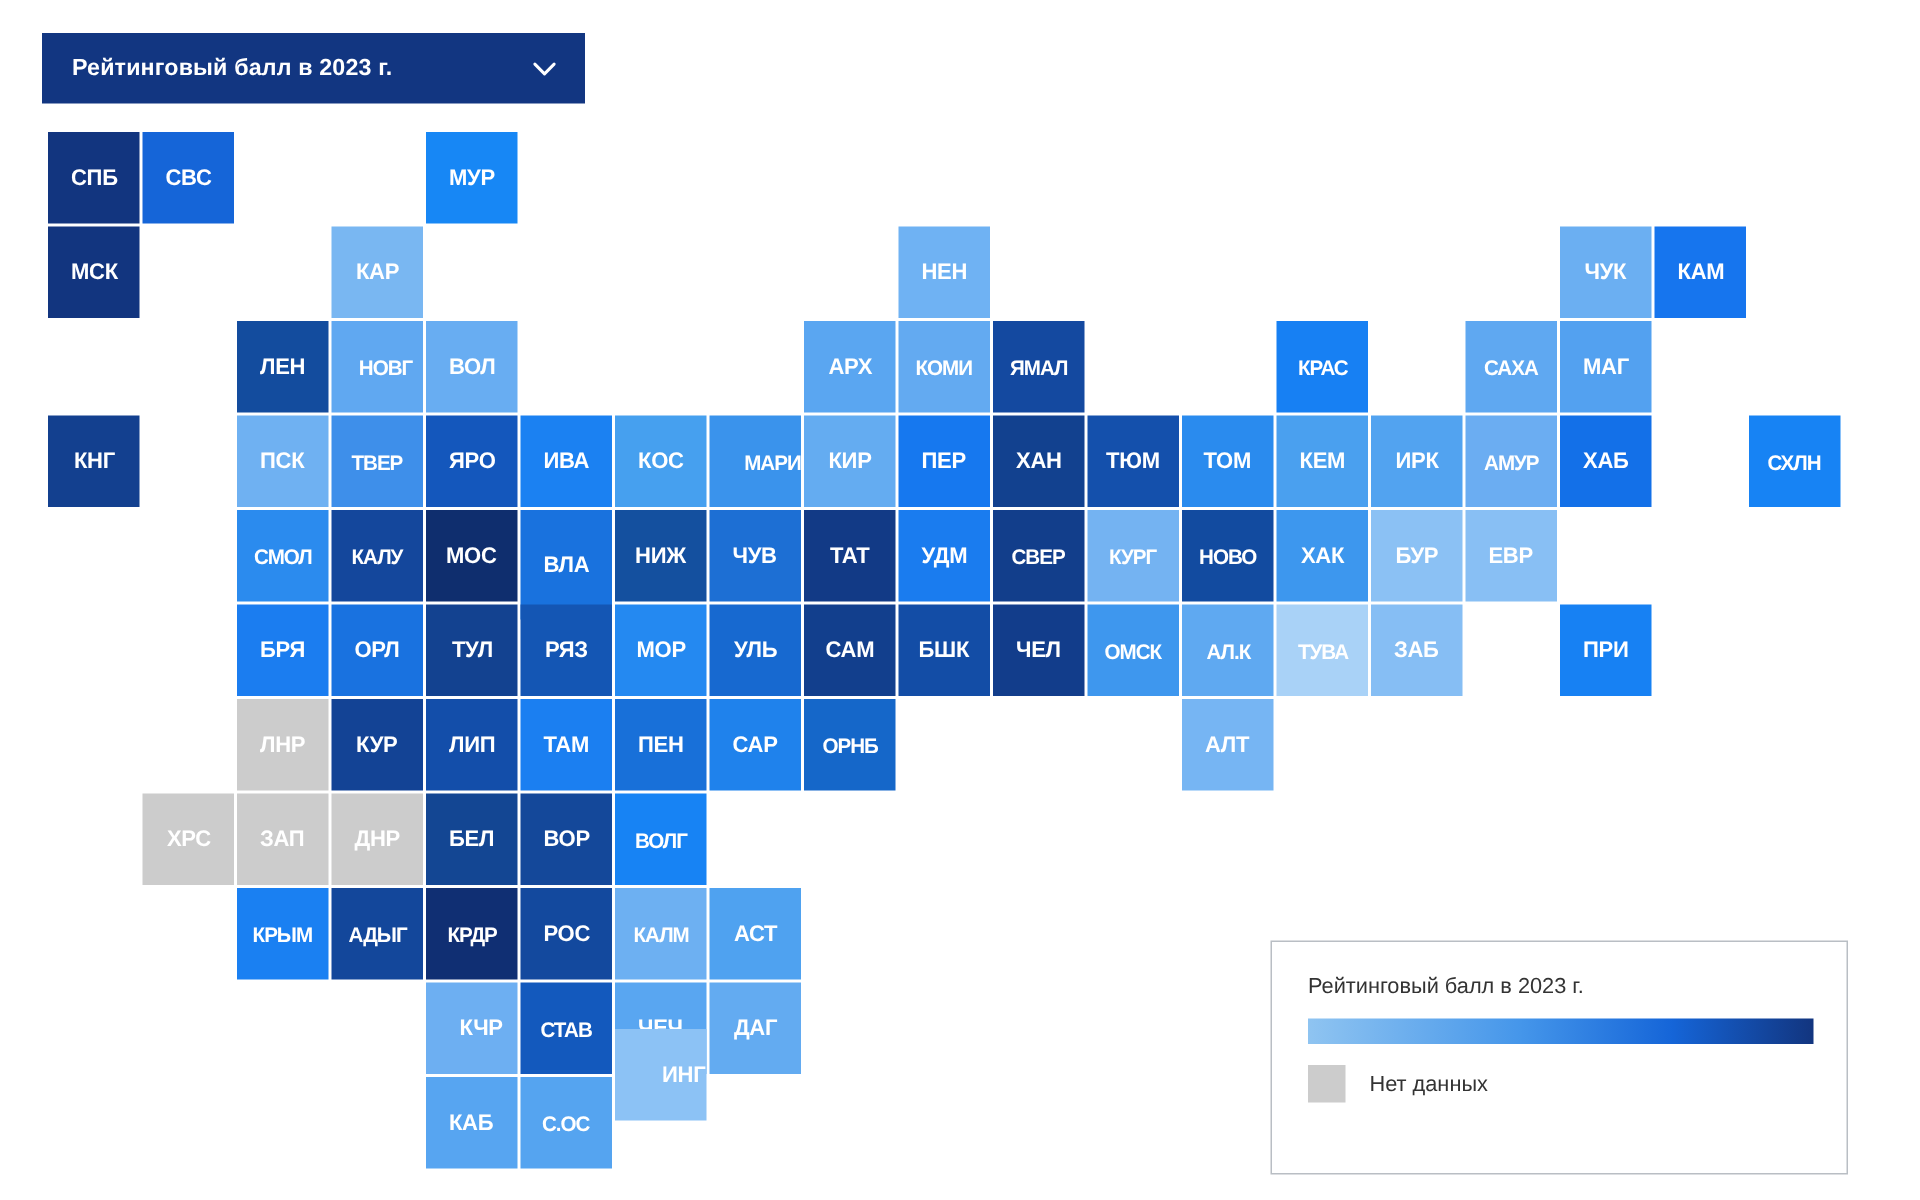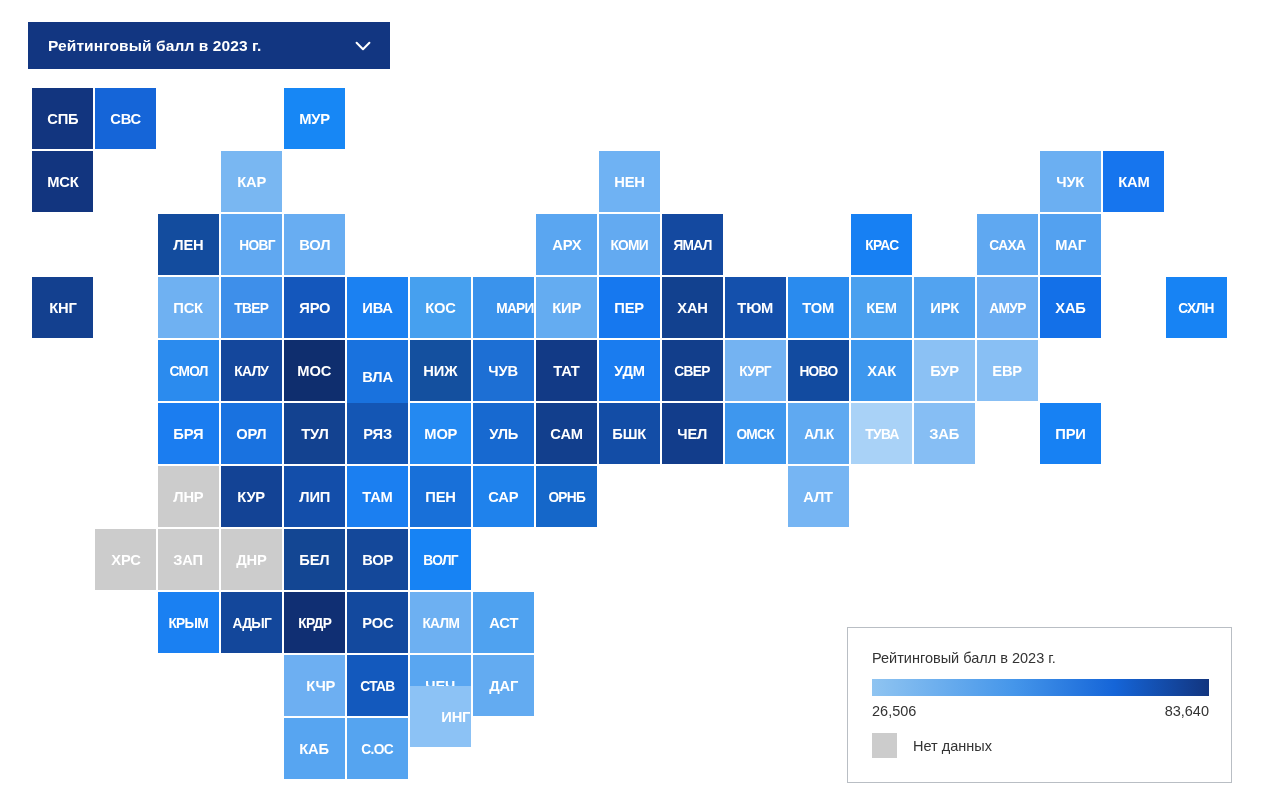--- a/index.html
+++ b/index.html
@@ -402,21 +402,17 @@
       <span class="tile-label" style="font-size: 14px; letter-spacing: -0.7px;">С.ОС</span>
     </div>
     <div class="tile" style="left: 378px; top: 598px; width: 61px; height: 61px; background: rgb(140, 194, 245); justify-content: flex-end;">
       <span class="tile-label">ИНГ</span>
     </div>
   </div>
 
 <div id="legend">
   <div class="legend-title">Рейтинговый балл в 2023 г.</div>
   <div class="legend-ramp"></div>
-  <div class="legend-scale">
-    <span>26,506</span>
-    <span>83,640</span>
-  </div>
   <div class="legend-nodata">
     <span class="swatch"></span>
     <span class="nodata-label">Нет данных</span>
   </div>
 </div>
 
 </body></html>

